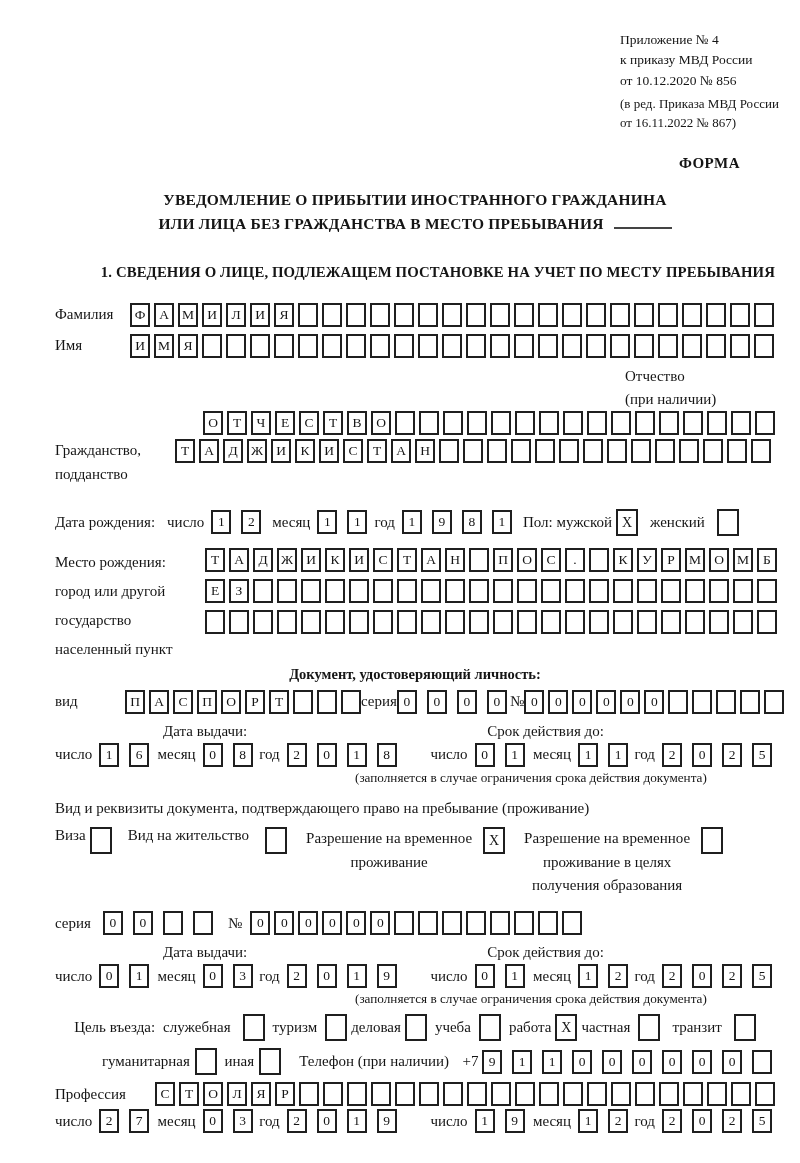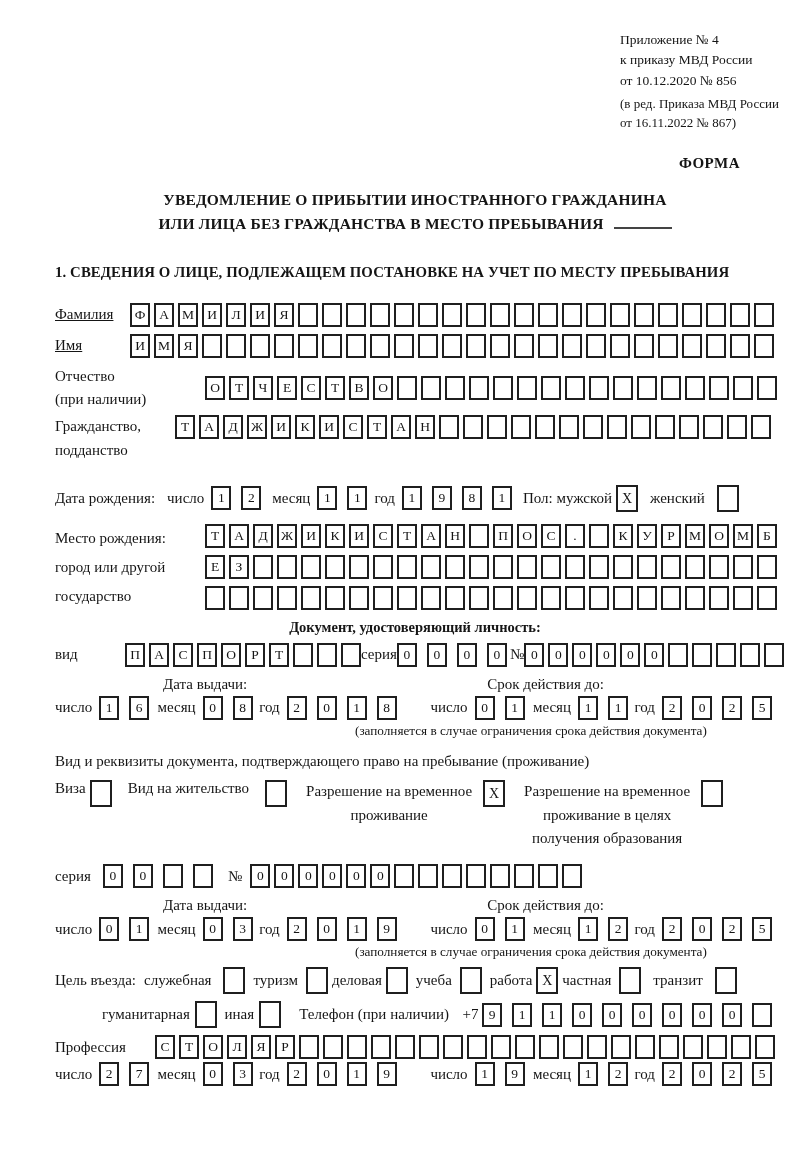--- a/index.html
+++ b/index.html
@@ -3,25 +3,25 @@
 <meta charset="utf-8">
 <style>
   html,body{margin:0;padding:0;background:#fff;}
   body{width:800px;height:1163px;font-family:"Liberation Serif",serif;color:#151515;font-size:15px;overflow:hidden;}
   .page{padding:30px 25px 0 55px;box-sizing:border-box;width:800px;}
   .appendix{margin-left:565px;width:220px;font-size:13.5px;line-height:1.5;}
   .appendix .blk2{margin-top:3px;font-size:13px;}
   .forma{text-align:right;padding-right:35px;font-weight:bold;margin-top:22px;font-size:15px;letter-spacing:.5px;}
   .title{text-align:center;font-weight:bold;font-size:15.5px;margin-top:16px;line-height:1.55;letter-spacing:.2px;}
   .t-underline{display:inline-block;width:58px;border-bottom:2px solid #444;margin-left:10px;vertical-align:baseline;}
-  .sec-heading{margin-top:28px;font-weight:bold;font-size:14.8px;text-align:left;letter-spacing:.1px;white-space:nowrap;}
+  .sec-heading{margin-top:28px;font-weight:bold;font-size:14.8px;text-align:right;letter-spacing:.1px;white-space:nowrap;}
   .frow{display:flex;align-items:center;margin-top:7px;}
   .lbl{font-size:15px;flex-shrink:0;}
   .lbl2{line-height:1.55;}
-  .w75{width:75px;text-decoration:underline;}
+  .w75{width:75px;}
   .w150{width:150px;}
   .w120{width:120px;}
   .cells{display:inline-flex;gap:4px;flex-shrink:0;}
   .cell{display:inline-block;width:16px;height:20px;border:2px solid #1f1f1f;text-align:center;font-size:13.5px;line-height:20px;background:#fff;flex-shrink:0;}
   .dc .cell{margin-right:3px;}
   .dc{gap:7px;}
   .cb{display:inline-block;width:18px;height:23px;border:2px solid #1f1f1f;text-align:center;line-height:23px;font-size:14px;flex-shrink:0;background:#fff;}
   .gap4{width:4px;}.gap8{width:8px;}.gap12{width:12px;}.gap16{width:16px;}
   .bp-wrap{display:flex;margin-top:12px;}
   .bp-labels{width:150px;line-height:29px;font-size:15px;flex-shrink:0;}
@@ -117,21 +117,21 @@
         <span class="cell"></span>
         <span class="cell"></span>
         <span class="cell"></span>
         <span class="cell"></span>
         <span class="cell"></span>
         <span class="cell"></span>
         <span class="cell"></span>
       </span>
   </div>
 
-  <div class="frow" style="align-items:center;">
+  <div class="frow" style="align-items:flex-end;flex-direction:column;">
     <span class="lbl w150 lbl2">
       <span>Отчество</span><br>
       <span>(при наличии)</span>
     </span>
     <span class="cells">
         <span class="cell">О</span>
         <span class="cell">Т</span>
         <span class="cell">Ч</span>
         <span class="cell">Е</span>
         <span class="cell">С</span>
@@ -227,20 +227,21 @@
     <span class="lbl">женский</span>
     <span class="gap12"></span>
     <span class="cb"></span>
   </div>
 
   <div class="bp-wrap">
     <div class="bp-labels">
       <div>Место рождения:</div>
       <div>город или другой</div>
       <div>государство</div>
+      <div>населенный пункт</div>
     </div>
     <div class="bp-rows">
       <div class="frow">
           <span class="cells">
             <span class="cell">Т</span>
             <span class="cell">А</span>
             <span class="cell">Д</span>
             <span class="cell">Ж</span>
             <span class="cell">И</span>
             <span class="cell">К</span>
@@ -533,21 +534,21 @@
           <span class="cell">2</span>
           <span class="cell">0</span>
           <span class="cell">2</span>
           <span class="cell">5</span>
         </span>
     </span>
   </div>
 
   <div class="note">(заполняется в случае ограничения срока действия документа)</div>
 
-  <div class="frow" style="">
+  <div class="frow" style="justify-content:center;">
     <span class="lbl">Цель въезда:</span>
     <span class="gap8"></span>
     <span class="lbl">служебная</span>
       <span class="gap12"></span>
     <span class="cb"></span>
       <span class="gap8"></span>
     <span class="lbl">туризм</span>
       <span class="gap8"></span>
     <span class="cb"></span>
       <span class="gap4"></span>

